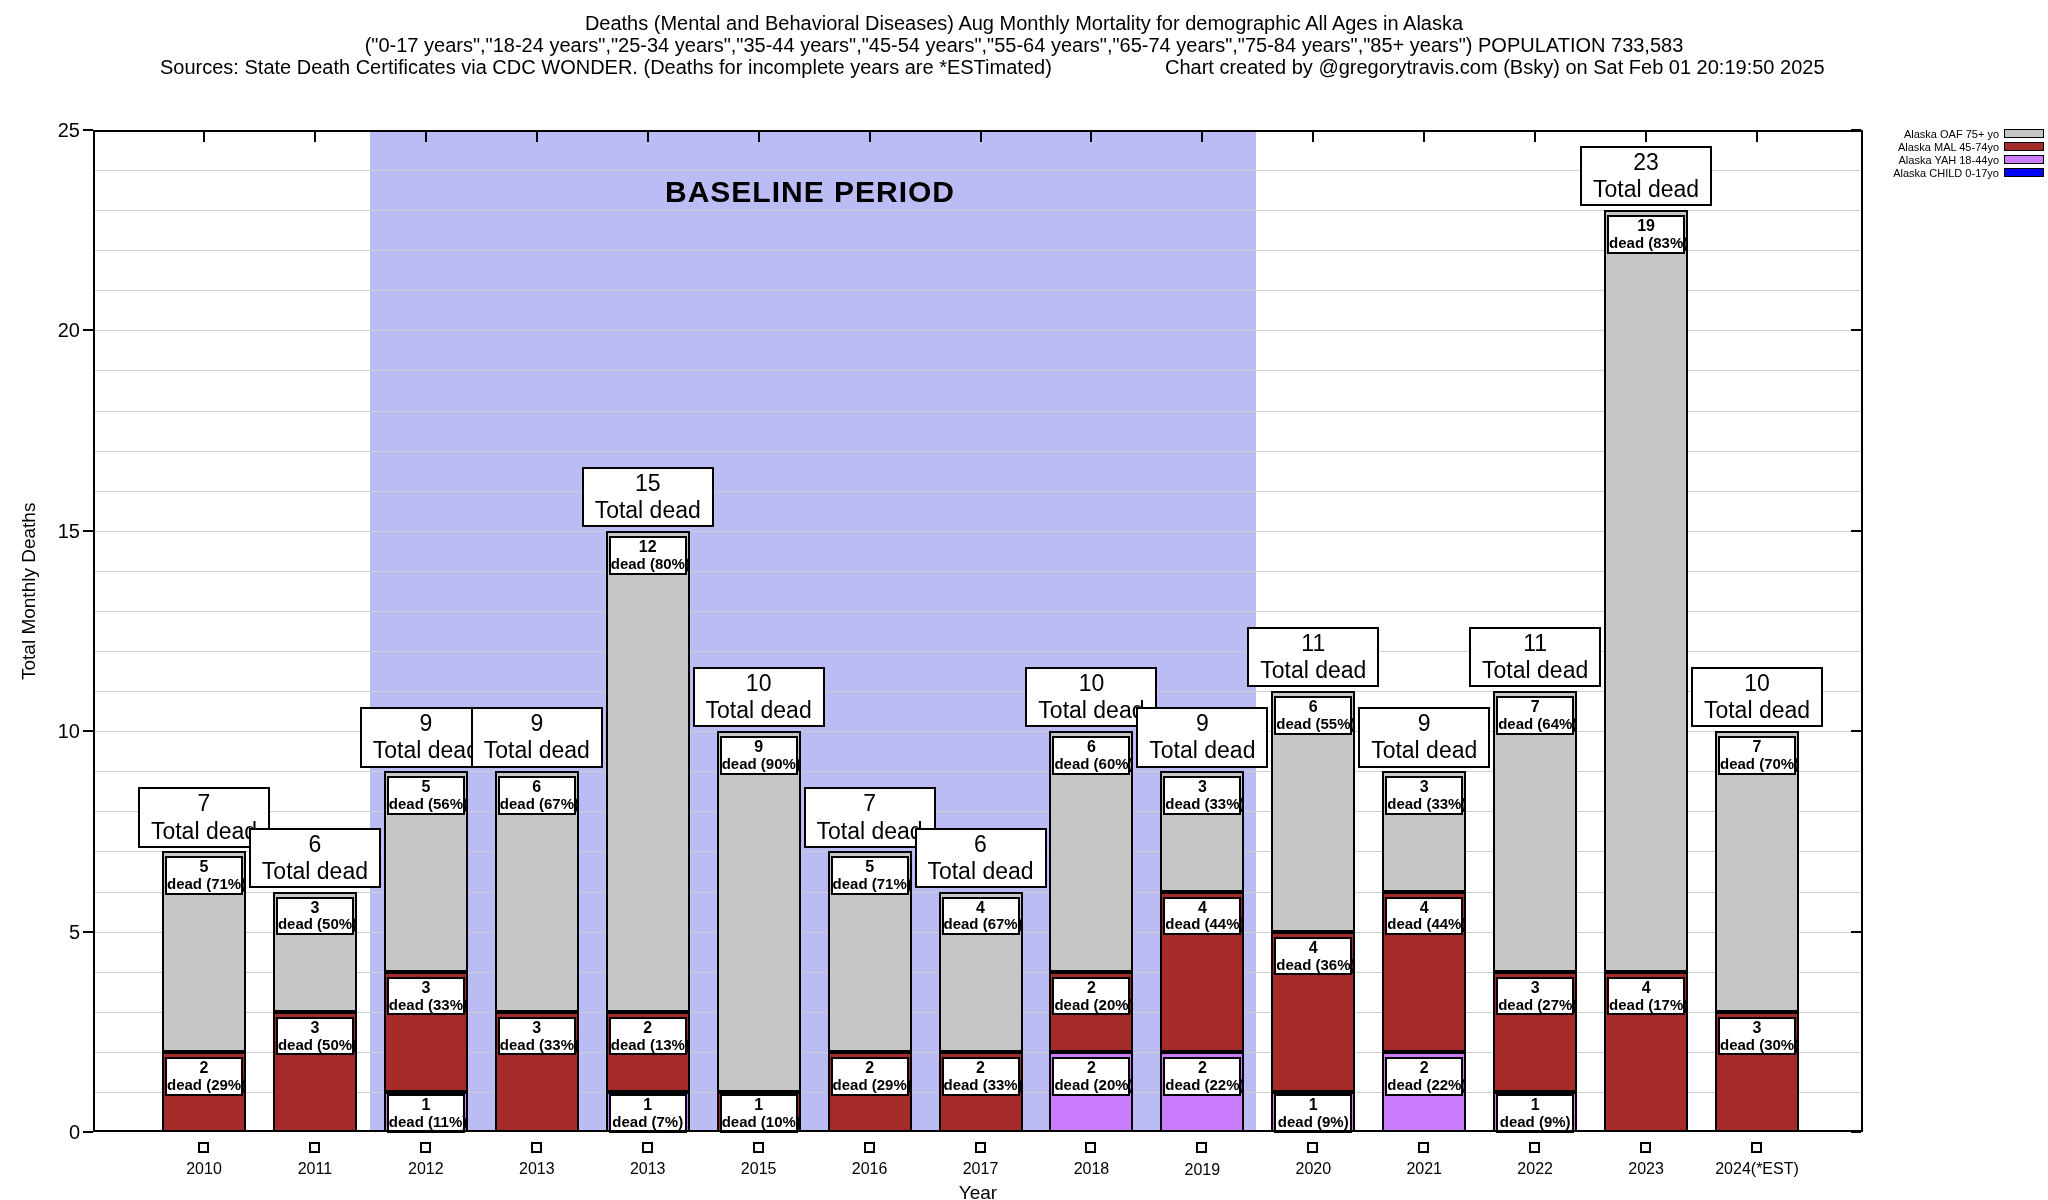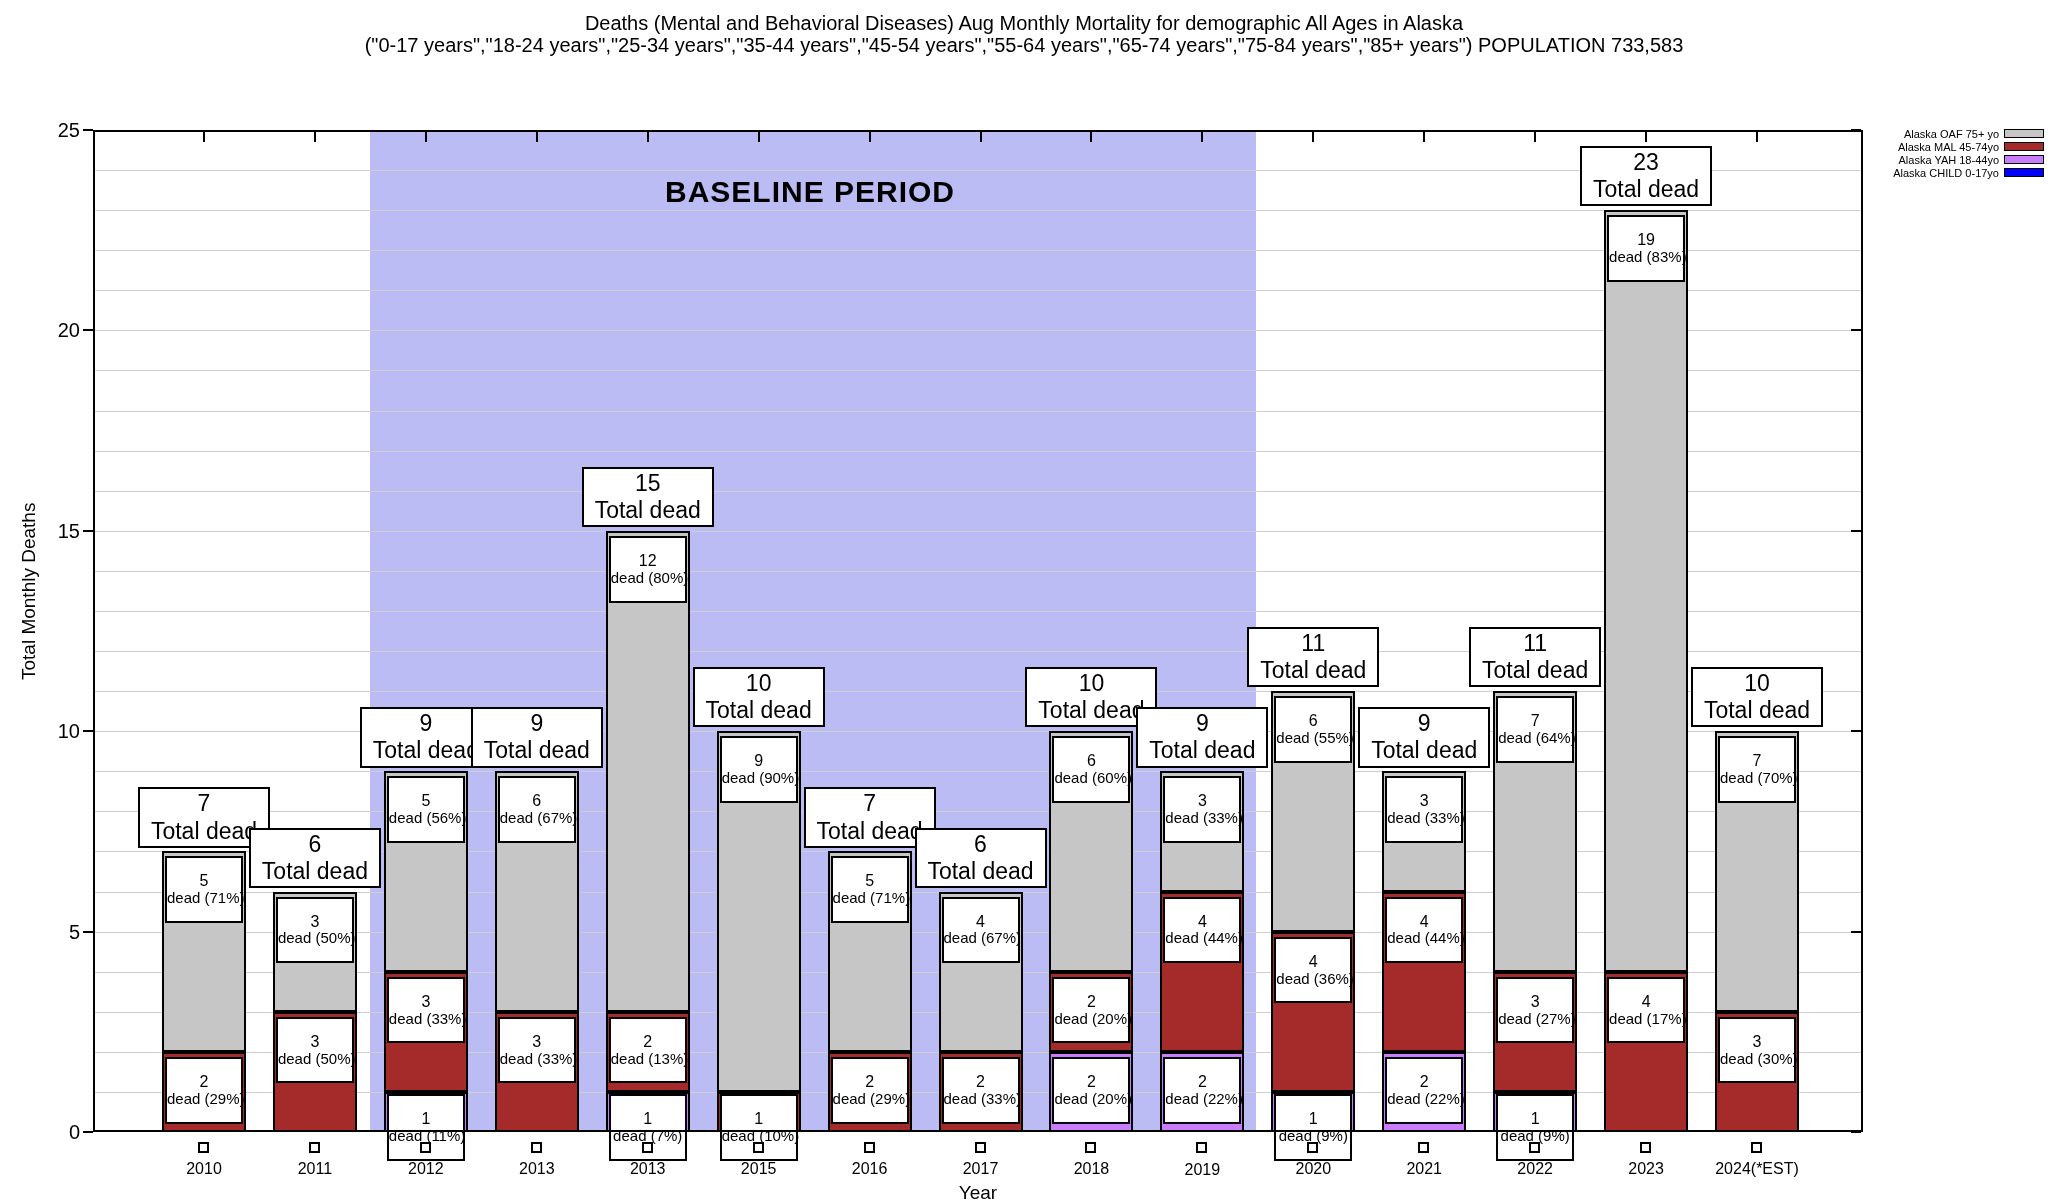--- a/index.html
+++ b/index.html
@@ -9,21 +9,21 @@
   .title-line{width:100%;text-align:center;font-size:20px;white-space:pre;}
   #plot-border{border:2px solid #000;box-sizing:border-box;background:transparent;}
   .gridline{height:1px;background:#cfcfcf;}
   .ytick-label{font-size:20px;text-align:right;width:46px;}
   .ytick-mark{width:10px;height:2px;background:#000;}
   .xtick-mark{width:2px;height:10px;background:#000;}
   .year-label{font-size:16px;text-align:center;width:160px;margin-left:-80px;}
   .zero-sq{width:11px;height:11px;background:#fff;border:2px solid #000;box-sizing:border-box;margin-left:-6px;}
   .seg{box-sizing:border-box;border:2px solid #000;}
   .seg-label{background:#fff;border:2px solid #000;box-sizing:border-box;text-align:center;
-             line-height:1.12;padding:14px 0;}
+             line-height:1.12;padding:0 0;font-weight:bold;}
   .seg-label .n{font-size:16px;}
   .seg-label .d{font-size:15px;white-space:nowrap;}
   .total-label{background:#fff;border:2px solid #000;box-sizing:border-box;text-align:center;
                line-height:1.18;padding:1px 0;}
   .total-label .n{font-size:23px;}
   .total-label .t{font-size:23px;white-space:nowrap;}
   #baseline-rect{background:#bcbcf5;}
   #baseline-label{font-size:30px;letter-spacing:1px;font-weight:bold;}
   #ylabel{transform:rotate(-90deg);transform-origin:left top;font-size:19px;white-space:nowrap;}
   #xlabel{font-size:19px;text-align:center;width:200px;margin-left:-100px;}
@@ -31,20 +31,22 @@
   .legend-text{font-size:11px;white-space:nowrap;}
   .legend-swatch{width:40px;height:9px;border:1px solid #000;box-sizing:border-box;}
 </style>
 </head>
 <body>
 
 <div id="stage">
 
   <div class="abs title-line" style="top:12px;left:0;">Deaths (Mental and Behavioral Diseases) Aug Monthly Mortality for demographic All Ages in Alaska</div>
   <div class="abs title-line" style="top:34px;left:0;">("0-17 years","18-24 years","25-34 years","35-44 years","45-54 years","55-64 years","65-74 years","75-84 years","85+ years") POPULATION 733,583</div>
+  <div class="abs" style="top:56px;left:160px;font-size:20px;">Sources: State Death Certificates via CDC WONDER. (Deaths for incomplete years are *ESTimated)</div>
+  <div class="abs" style="top:56px;left:1165px;font-size:20px;">Chart created by @gregorytravis.com (Bsky) on Sat Feb 01 20:19:50 2025</div>
 
   <div id="baseline-rect" class="abs" style="left:370px;top:130px;width:886px;height:1000px;"></div>
   <div id="baseline-label" class="abs" style="left:660px;top:175px;width:300px;text-align:center;">BASELINE PERIOD</div>
 
   <div id="layer-grid">
       <div class="abs gridline" style="left: 93px; width: 1770px; top: 1091.92px;"></div>
       <div class="abs gridline" style="left: 93px; width: 1770px; top: 1051.84px;"></div>
       <div class="abs gridline" style="left: 93px; width: 1770px; top: 1011.76px;"></div>
       <div class="abs gridline" style="left: 93px; width: 1770px; top: 971.68px;"></div>
       <div class="abs gridline" style="left: 93px; width: 1770px; top: 931.6px;"></div>

